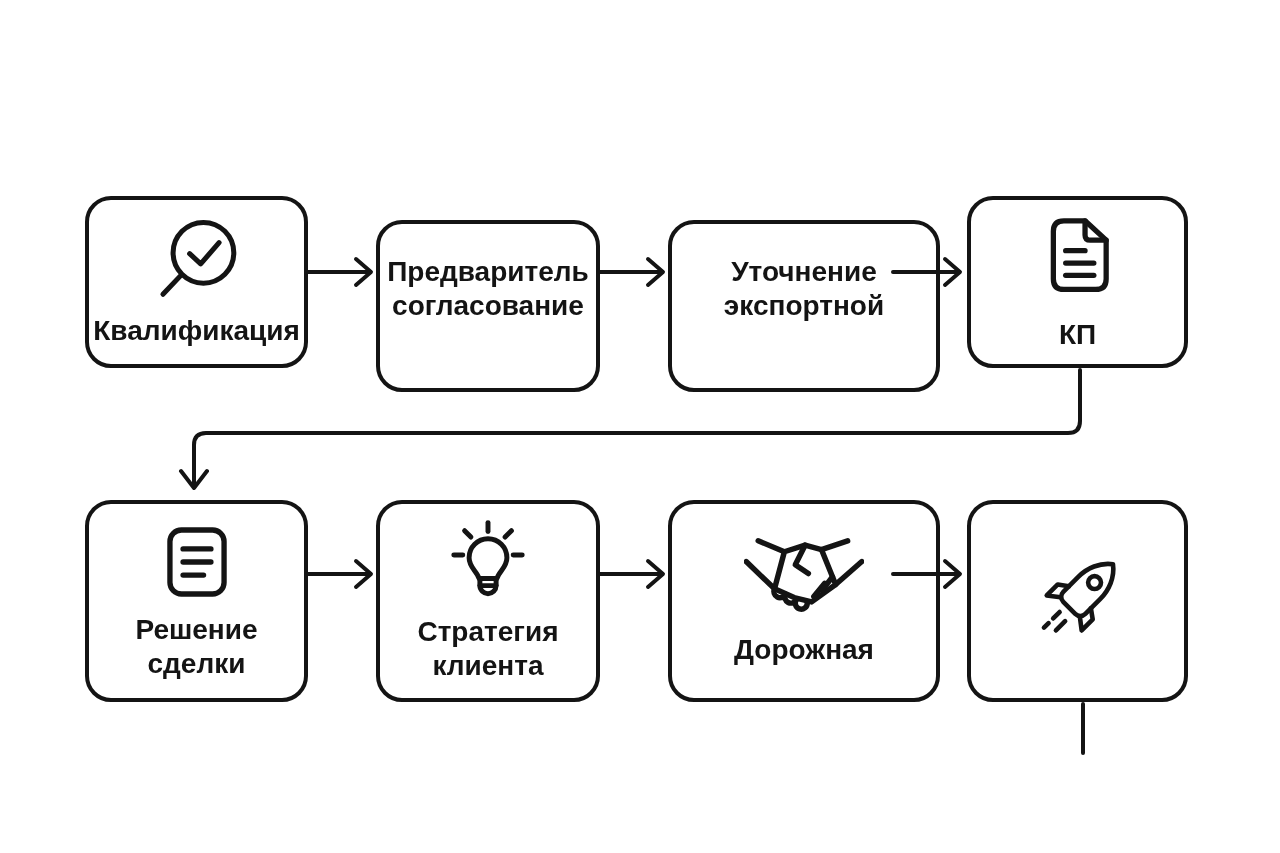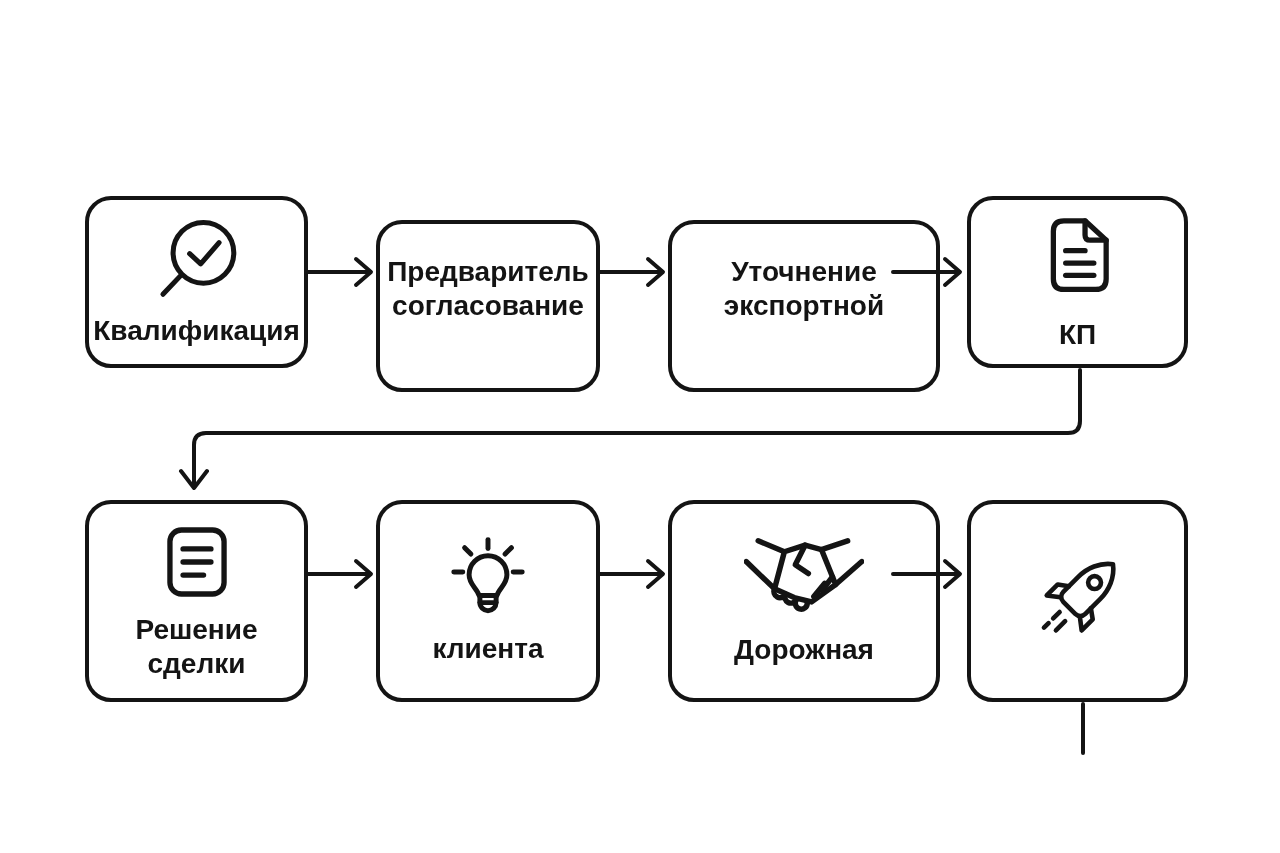--- a/index.html
+++ b/index.html
@@ -100,20 +100,21 @@
       <path d="M40 66 C38 58 29 54 29 43 A21 21 0 1 1 71 43 C71 54 62 58 60 66 Z" stroke-width="5.5"></path>
       <path d="M41 66 V74 A9 9 0 0 0 59 74 V66" stroke-width="5.5"></path>
       <path d="M41 74 H59" stroke-width="5.5"></path>
       <path d="M50 4 V14" stroke-width="5.5"></path>
       <path d="M24 13 L31 20" stroke-width="5.5"></path>
       <path d="M76 13 L69 20" stroke-width="5.5"></path>
       <path d="M12 40 H22" stroke-width="5.5"></path>
       <path d="M88 40 H78" stroke-width="5.5"></path>
     </svg>
     <div class="label gap6">
+      <div>Стратегия</div>
       <div>клиента</div>
     </div>
   </div>
 
   <div class="box row2 c3">
     <svg class="icon" width="120" height="88" viewBox="0 0 110 80">
       <path d="M13 5 L37 15" stroke-width="5"></path>
       <path d="M95 5 L71 13" stroke-width="5"></path>
       <path d="M2 24 L28 49" stroke-width="5"></path>
       <path d="M108 24 L84 45" stroke-width="5"></path>

